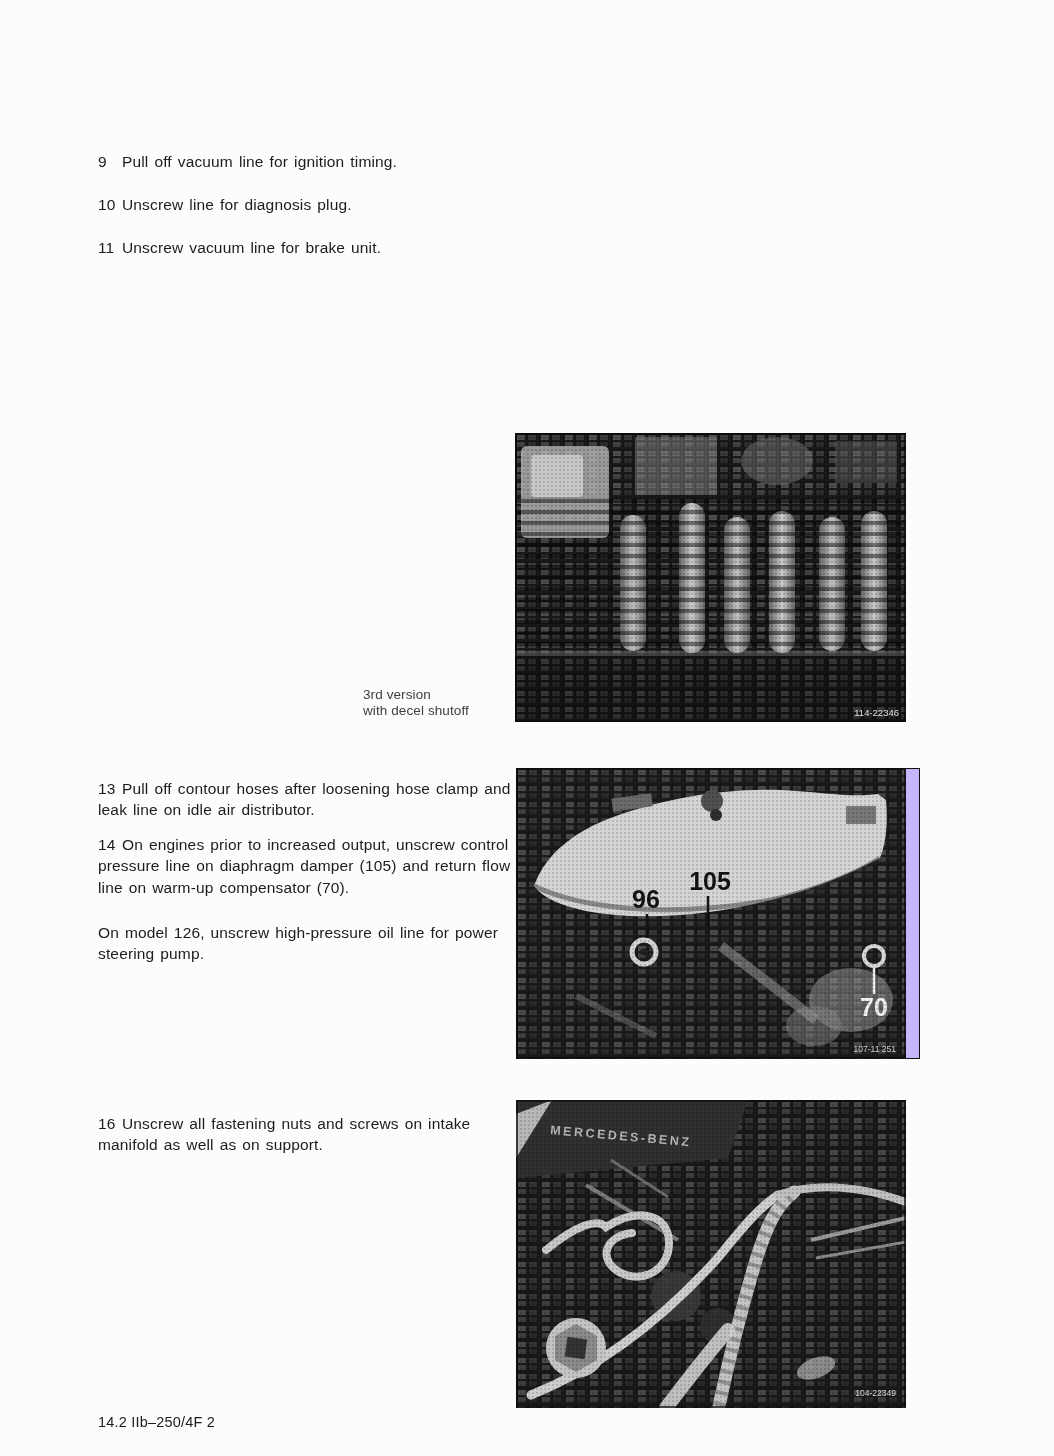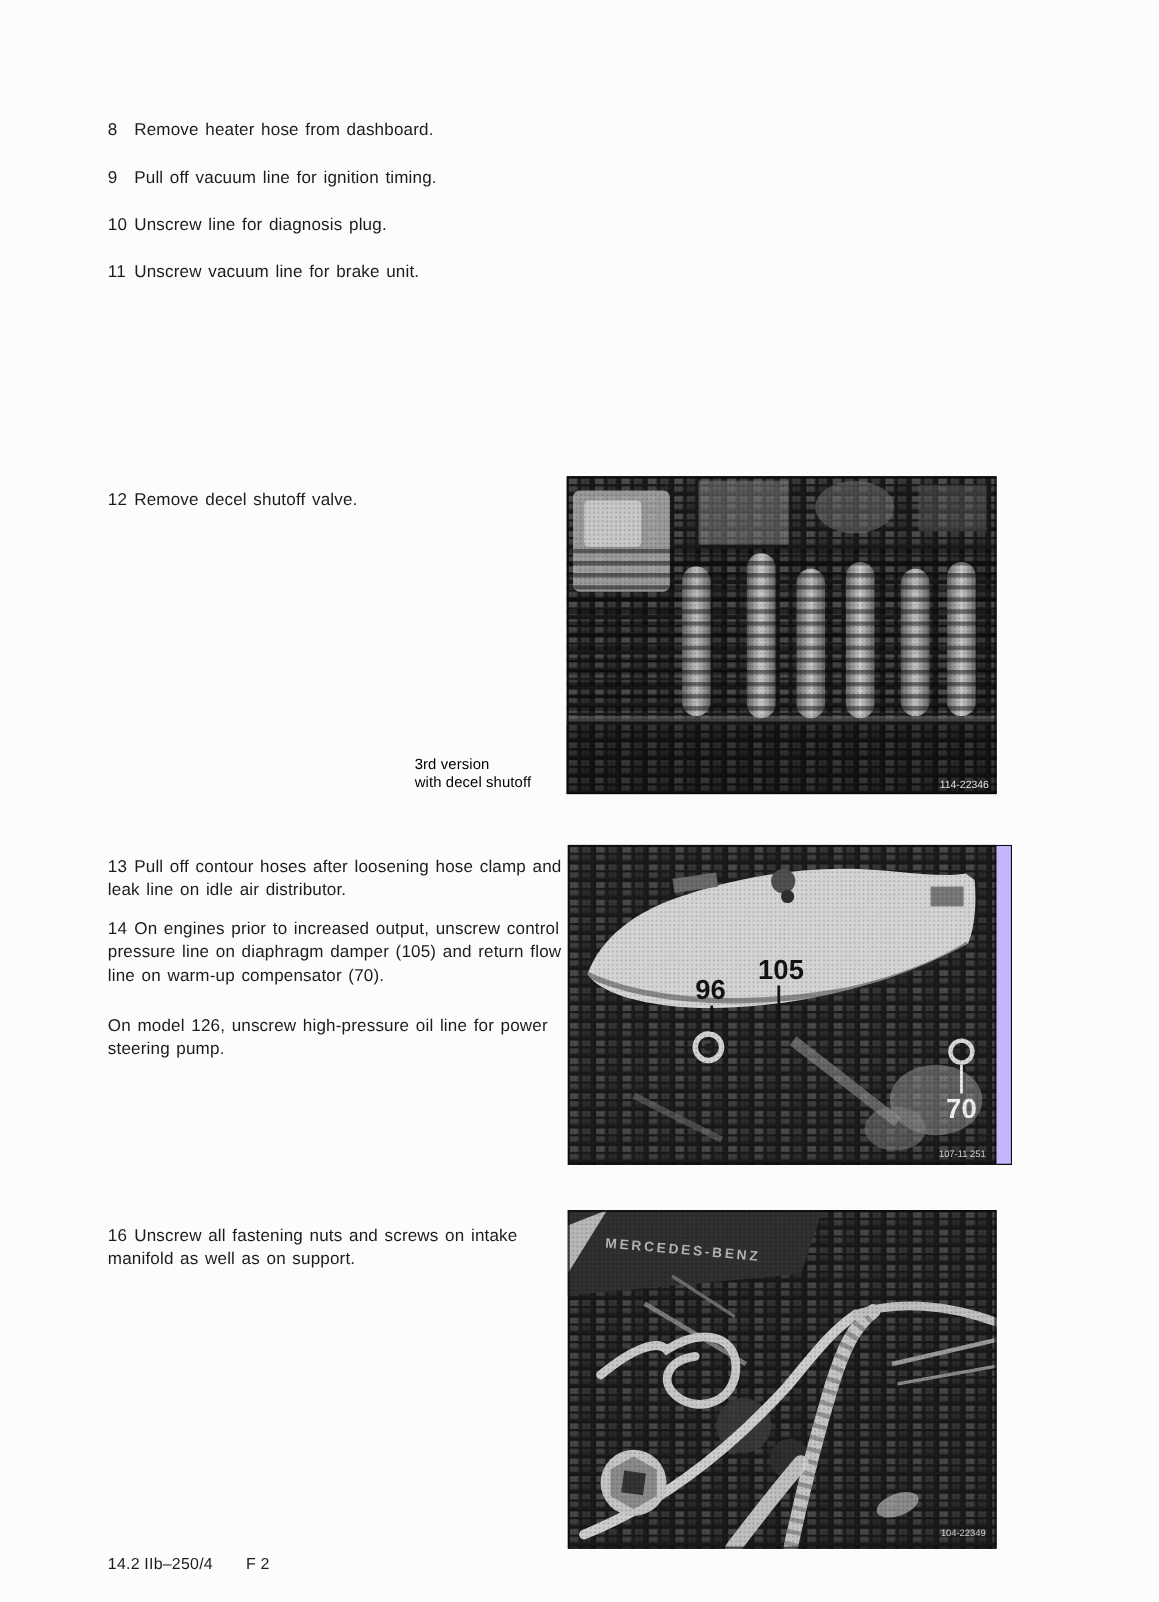--- a/index.html
+++ b/index.html
@@ -13,45 +13,43 @@
   }
   .step{
     position:absolute;left:98px;width:420px;
     font-size:15.5px;line-height:21.8px;
     letter-spacing:.15px;word-spacing:1.5px;
     color:#1c1c1c;
   }
   .step .num{display:inline-block;min-width:24px;}
   .step .num:empty{min-width:0;}
   .caption{
-    position:absolute;left:377px;top:687px;
-    font-size:13.5px;line-height:15.5px;color:#000000;
+    position:absolute;left:363px;top:687px;
+    font-size:13.5px;line-height:15.5px;color:#404040;
     letter-spacing:.1px;
   }
   .photo{
     position:absolute;background:#c4b5fd;
     box-shadow:0 0 0 1px #0e0e0e inset;
   }
   .photo svg{display:block;}
   .footer{
     position:absolute;left:98px;top:1414px;
     font-size:14.5px;color:#1c1c1c;letter-spacing:.2px;
   }
-  .footer .pagecode{margin-left:30px;}
+  .footer .pagecode{}
 </style>
 </head>
 <body>
 
 <div class="page">
 
-  <p class="step" style="top:92px"><span class="num">8</span><span>Remove heater hose from dashboard.</span></p>
   <p class="step" style="top:135px"><span class="num">9</span><span>Pull off vacuum line for ignition timing.</span></p>
   <p class="step" style="top:178px"><span class="num">10</span><span>Unscrew line for diagnosis plug.</span></p>
   <p class="step" style="top:221px"><span class="num">11</span><span>Unscrew vacuum line for brake unit.</span></p>
-  <p class="step" style="top:428px"><span class="num">12</span><span>Remove decel shutoff valve.</span></p>
   <p class="step" style="top:762px"><span class="num">13</span><span>Pull off contour hoses after loosening hose clamp and leak line on idle air distributor.</span></p>
   <p class="step" style="top:818px"><span class="num">14</span><span>On engines prior to increased output, unscrew control pressure line on diaphragm damper (105) and return flow line on warm-up compensator (70).</span></p>
   <p class="step" style="top:906px"><span class="num"></span><span>On model 126, unscrew high-pressure oil line for power steering pump.</span></p>
   <p class="step" style="top:1097px"><span class="num">16</span><span>Unscrew all fastening nuts and screws on intake manifold as well as on support.</span></p>
 
   <div class="caption">
     <div>3rd version</div>
     <div>with decel shutoff</div>
   </div>
 

